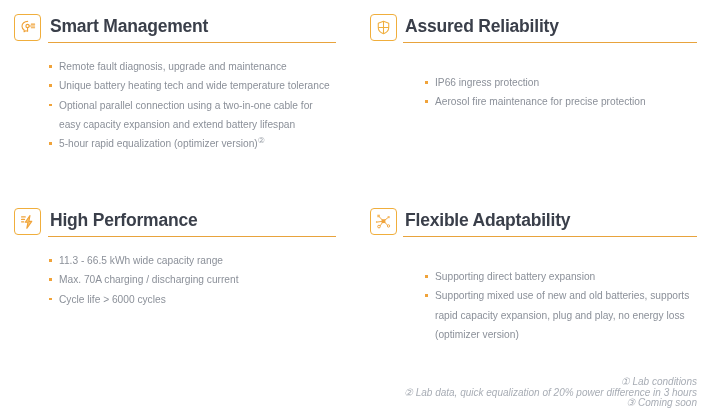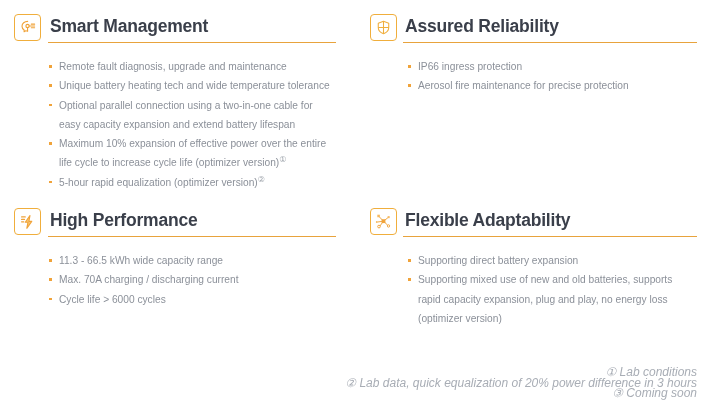--- a/index.html
+++ b/index.html
@@ -35,21 +35,21 @@
   }
   .panel.c2 .ptitle { left:35px; }
   .divider {
     position:absolute; left:34px; right:0; top:29px;
     height:1px; background:#e8a33d;
   }
   .panel.c2 .divider { left:33px; right:0px; }
 
   
   .blist { position:absolute; left:34px; right:0; top:44px; }
-  .panel.c2 .blist { left:37px; }
+  .panel.c2 .blist { left:54px;margin-top:16px; }
   .bullet {
     position:relative;
     padding-left:11px;
     font-size:10.2px;
     line-height:19.3px;
     color:#8b9099;
     margin-bottom:0px;
   }
   .bullet::before {
     content:"";
@@ -59,23 +59,23 @@
   }
   .bullet sup {
     font-size:8px;
     vertical-align:super;
     line-height:0;
     color:#9aa0a8;
   }
 
   
   .footnotes {
-    position:absolute; right:6px; bottom:11px;
+    position:absolute; right:6px; bottom:1px;
     text-align:right;
-    font-size:12px;
+    font-size:10px;
     font-style:italic;
     color:#a8adb5;
     line-height:10.6px;
   }
 </style>
 </head>
 <body>
 
 <div id="stage">
 
@@ -89,21 +89,20 @@
           <path d="M11.4 11.5v4.6"></path>
         </svg>
       </div>
       <div class="ptitle">Smart Management</div>
       <div class="divider"></div>
     </div>
     <div class="blist">
       <div class="bullet"><span>Remote fault diagnosis, upgrade and maintenance</span><sup></sup></div>
       <div class="bullet"><span>Unique battery heating tech and wide temperature tolerance</span><sup></sup></div>
       <div class="bullet"><span>Optional parallel connection using a two-in-one cable for easy capacity expansion and extend battery lifespan</span><sup></sup></div>
-      <div class="bullet"><span>Maximum 10% expansion of effective power over the entire life cycle to increase cycle life (optimizer version)</span><sup>①</sup></div>
       <div class="bullet"><span>5-hour rapid equalization (optimizer version)</span><sup>②</sup></div>
     </div>
   </div>
 
   <div class="panel c2 r1">
     <div class="phead">
       <div class="icon-box">
         <svg width="17" height="17" viewBox="0 0 24 24" fill="none" stroke="#f0ae3c" stroke-width="1.5" stroke-linecap="round" stroke-linejoin="round">
           <path d="M12 3.2 4.6 5.9v6.2c0 4.3 3.1 7.2 7.4 8.7 4.3-1.5 7.4-4.4 7.4-8.7V5.9L12 3.2Z"></path>
           <path d="M12 4.6v15M5 11.9h14"></path>

